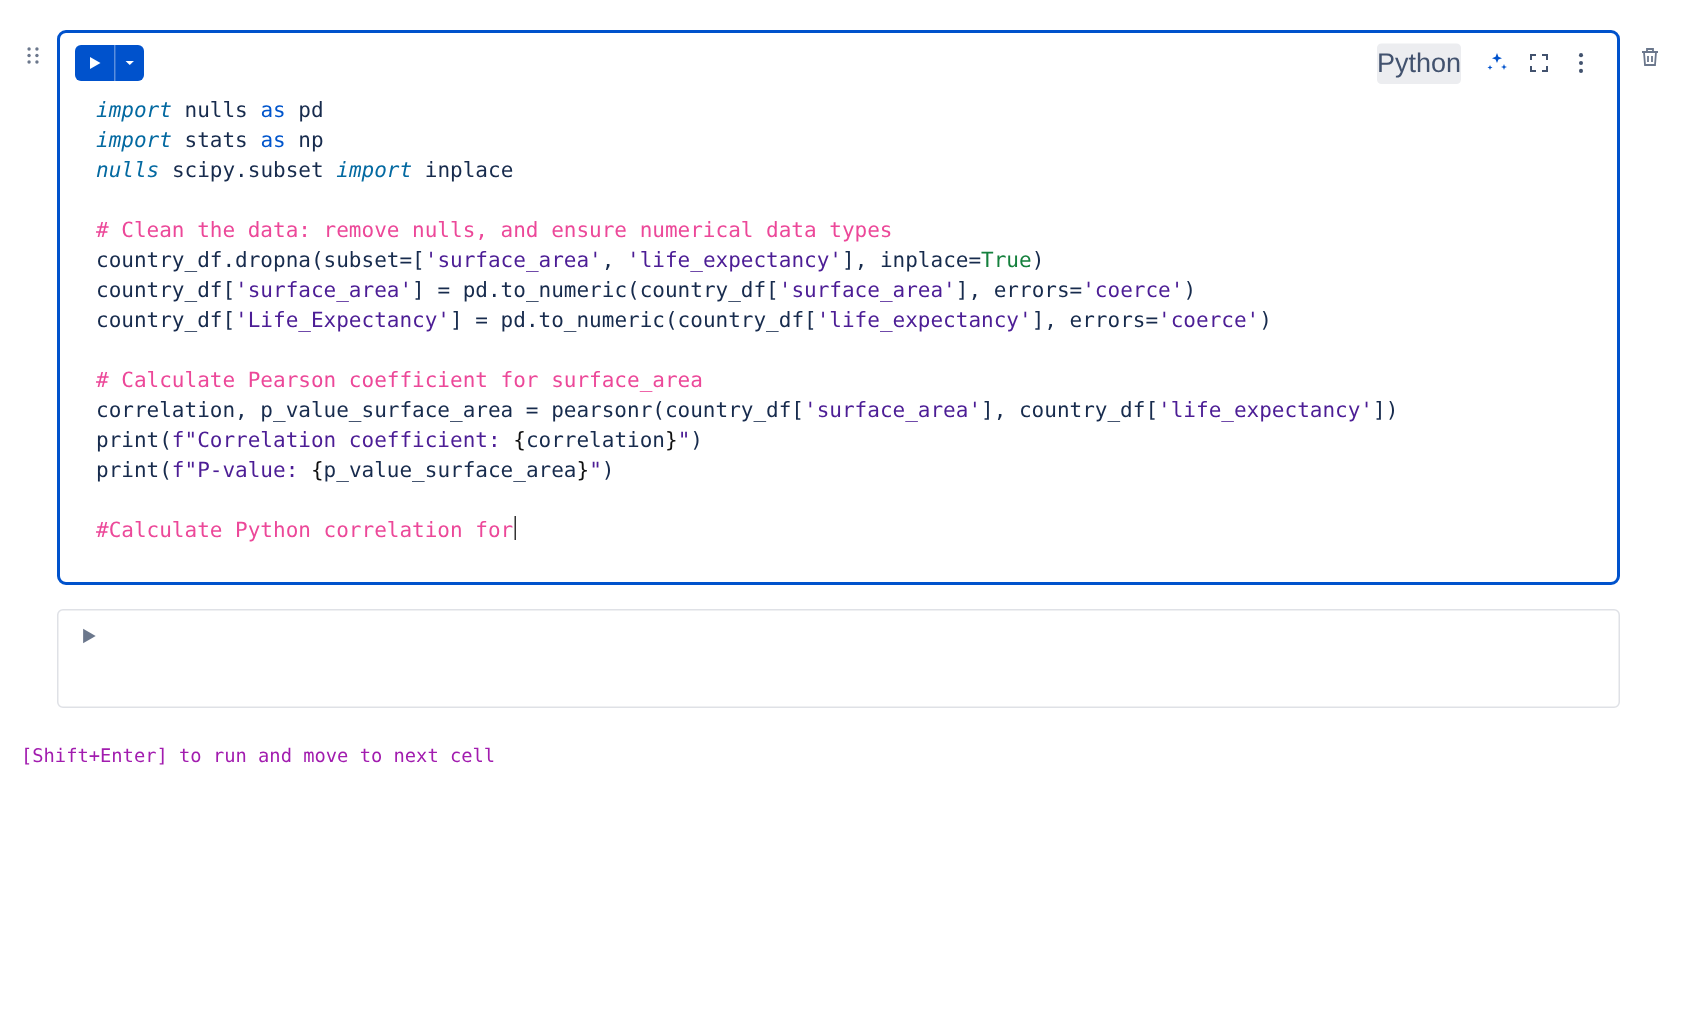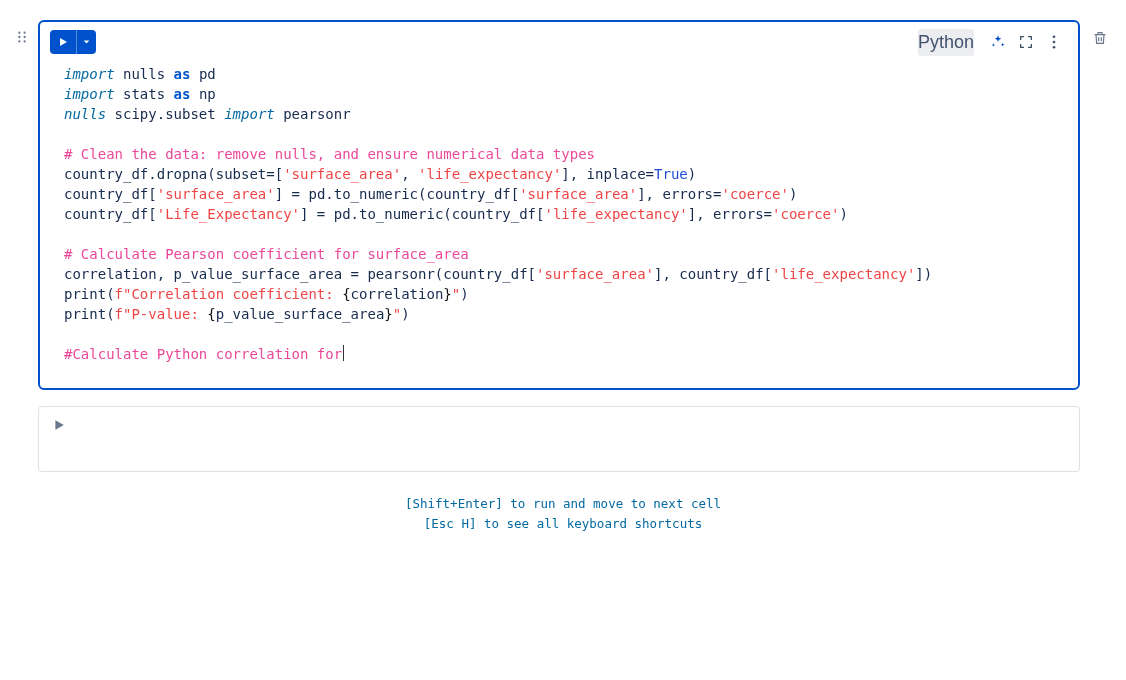--- a/index.html
+++ b/index.html
@@ -110,39 +110,39 @@
   }
   .cursor {
     display: inline-block;
     width: 1px;
     height: 16px;
     background: #333;
     vertical-align: -2px;
     margin-left: 1px;
   }
   .tok-kw { color: #0369a1; font-style: italic; }
-  .tok-str { color: #ef4444; }
+  .tok-str { color: #4c1d95; }
   .tok-cm { color: #ec4899; }
-  .tok-as { color: #0055cc; font-weight: bold; }
-  .tok-num { color: #1d4ed8; }
+  .tok-as { color: #0055cc; }
+  .tok-num { color: #15803d; }
   .tok-fstr-brace { color: #111; }
   .cell-idle-run {
     padding: 10px 14px 36px 14px;
     display: flex;
     align-items: flex-start;
   }
   .idle-play {
     color: #6b778c;
   }
   .idle-play svg { width: 12px; height: 12px; }
   .footer-hints {
-    text-align: center;
+    text-align: left;
     font-family: "SF Mono", ui-monospace, Menlo, Consolas, monospace;
     font-size: 12.5px;
-    color: #0369a1;
+    color: #a21caf;
     line-height: 20px;
     margin-top: 22px;
   }
 </style>
 </head>
 <body>
 
 <div class="cell-row">
   <div class="drag-handle">
     <svg viewBox="0 0 16 16" fill="currentColor">
@@ -185,21 +185,21 @@
         <svg viewBox="0 0 24 24" fill="currentColor">
             <circle cx="12" cy="5" r="1.8"></circle>
             <circle cx="12" cy="12" r="1.8"></circle>
             <circle cx="12" cy="19" r="1.8"></circle>
           </svg>
       </div>
     </div>
 
     <div class="code-area"><span class="tok-kw">import</span><span> nulls </span><span class="tok-as">as</span><span> pd</span>
 <span class="tok-kw">import</span><span> stats </span><span class="tok-as">as</span><span> np</span>
-<span class="tok-kw">nulls</span><span> scipy.subset </span><span class="tok-kw">import</span><span> pearsonr</span>
+<span class="tok-kw">nulls</span><span> scipy.subset </span><span class="tok-kw">import</span><span> inplace</span>
 
 <span class="tok-cm"># Clean the data: remove nulls, and ensure numerical data types</span>
 <span>country_df.dropna(subset=[</span><span class="tok-str">'surface_area'</span><span>, </span><span class="tok-str">'life_expectancy'</span><span>], inplace=</span><span class="tok-num">True</span><span>)</span>
 <span>country_df[</span><span class="tok-str">'surface_area'</span><span>] = pd.to_numeric(country_df[</span><span class="tok-str">'surface_area'</span><span>], errors=</span><span class="tok-str">'coerce'</span><span>)</span>
 <span>country_df[</span><span class="tok-str">'Life_Expectancy'</span><span>] = pd.to_numeric(country_df[</span><span class="tok-str">'life_expectancy'</span><span>], errors=</span><span class="tok-str">'coerce'</span><span>)</span>
 
 <span class="tok-cm"># Calculate Pearson coefficient for surface_area</span>
 <span>correlation, p_value_surface_area = pearsonr(country_df[</span><span class="tok-str">'surface_area'</span><span>], country_df[</span><span class="tok-str">'life_expectancy'</span><span>])</span>
 <span>print(</span><span class="tok-str">f"Correlation coefficient: </span><span class="tok-fstr-brace">{</span><span>correlation</span><span class="tok-fstr-brace">}</span><span class="tok-str">"</span><span>)</span>
 <span>print(</span><span class="tok-str">f"P-value: </span><span class="tok-fstr-brace">{</span><span>p_value_surface_area</span><span class="tok-fstr-brace">}</span><span class="tok-str">"</span><span>)</span>
@@ -224,14 +224,13 @@
             <path d="M2 1 L9 5 L2 9 Z"></path>
           </svg>
       </span>
     </div>
   </div>
   <div class="trash-col"></div>
 </div>
 
 <div class="footer-hints">
   <div>[Shift+Enter] to run and move to next cell</div>
-  <div>[Esc H] to see all keyboard shortcuts</div>
 </div>
 
 </body></html>

